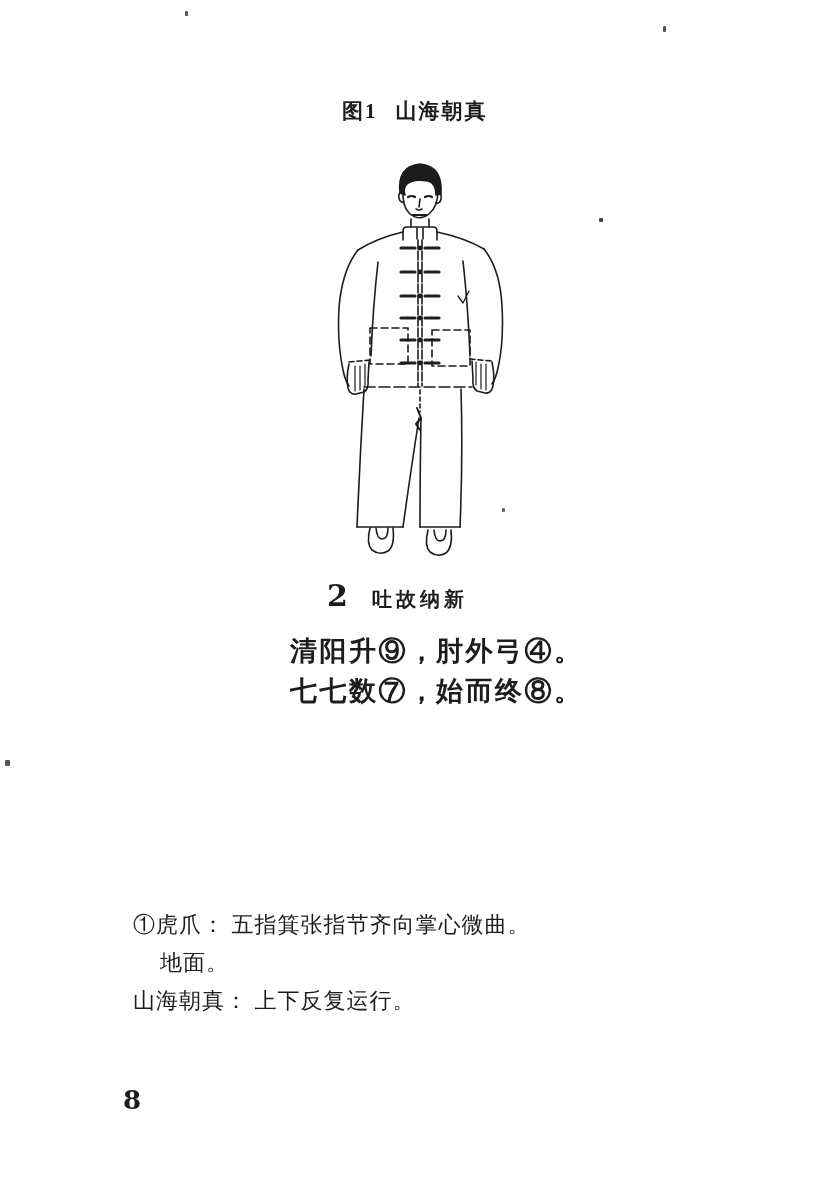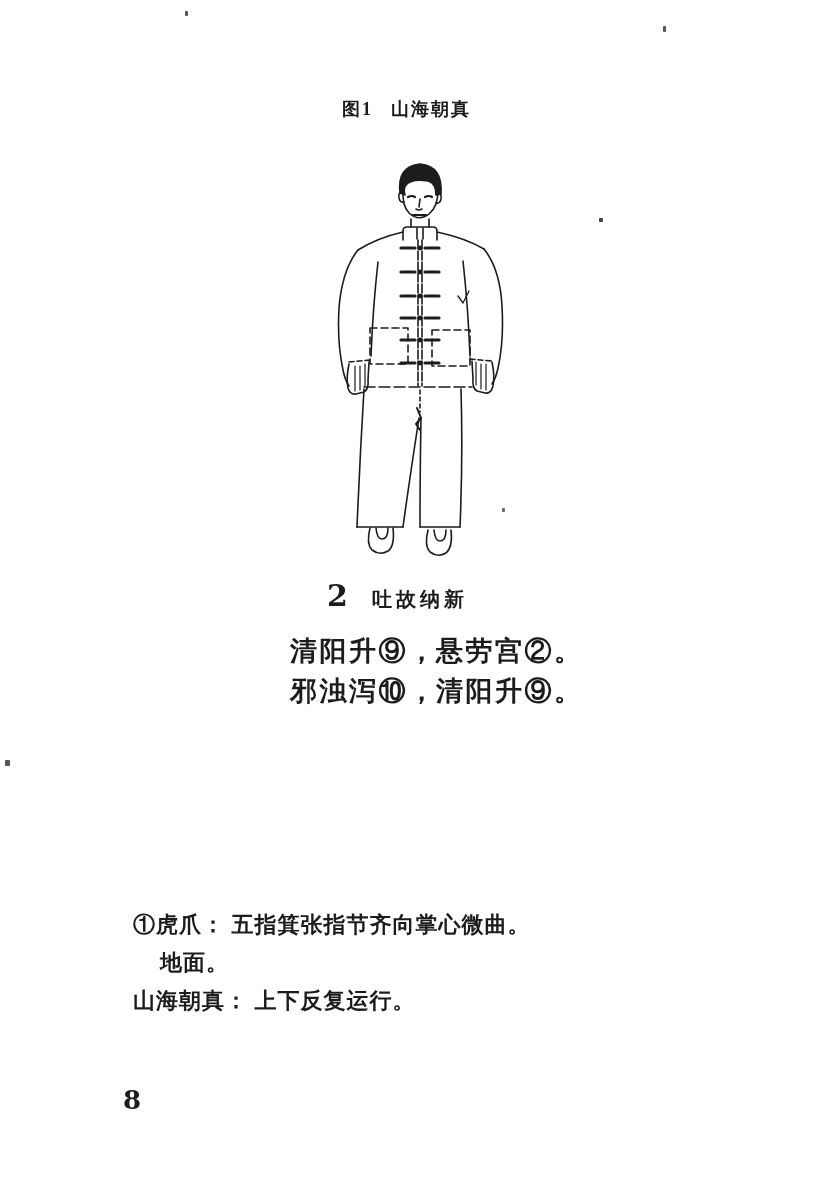--- a/index.html
+++ b/index.html
@@ -7,40 +7,40 @@
     position:relative;
     width:817px;height:1177px;
     background:#fff;
     overflow:hidden;
     font-family:"Liberation Serif","DejaVu Serif",serif;
     color:#1c1c1c;
   }
   
   .caption{
     position:absolute;left:342px;top:97px;
-    font-size:18px;font-weight:bold;letter-spacing:2px;
+    font-size:21px;font-weight:bold;letter-spacing:2px;
     white-space:nowrap;
   }
   .caption .cap-title{margin-left:18px;}
   
   .figure{position:absolute;left:322px;top:156px;width:196px;height:404px;}
   
   .section-head{
     position:absolute;left:327px;top:578px;
     white-space:nowrap;
   }
   .section-num{font-size:30px;font-weight:bold;font-family:"DejaVu Serif","Liberation Serif",serif;}
   .section-title{font-size:20px;font-weight:bold;letter-spacing:4px;margin-left:24px;}
   
   .verse{position:absolute;left:290px;top:631px;}
   .v-row{height:40px;line-height:40px;font-size:27px;font-weight:600;letter-spacing:2.5px;white-space:nowrap;}
   .v-left{display:inline-block;width:146px;}
   
   .footnotes{position:absolute;left:133px;top:906px;width:600px;}
-  .f-line{height:38px;line-height:38px;font-size:22px;font-weight:700;letter-spacing:1px;white-space:nowrap;}
+  .f-line{height:38px;line-height:38px;font-size:22px;font-weight:400;letter-spacing:1px;white-space:nowrap;}
   .f-line.indent{padding-left:27px;}
   
   .pageno{
     position:absolute;left:123px;top:1085px;
     font-size:26px;font-weight:bold;
     font-family:"DejaVu Serif","Liberation Serif",serif;
   }
   
   .speck{position:absolute;background:#555;border-radius:1px;}
   .sp1{left:185px;top:11px;width:3px;height:5px;}
@@ -147,24 +147,24 @@
       </g>
     </svg>
   </div>
 
   <div class="section-head">
     <span class="section-num">2</span><span class="section-title">吐故纳新</span>
   </div>
 
   <div class="verse">
     <div class="v-row">
-      <span class="v-left">清阳升⑨，</span><span class="v-right">悬劳宫②。</span>
+      <span class="v-left">清阳升⑨，</span><span class="v-right">肘外弓④。</span>
     </div>
     <div class="v-row">
-      <span class="v-left">邪浊泻⑩，</span><span class="v-right">清阳升⑨。</span>
+      <span class="v-left">七七数⑦，</span><span class="v-right">始而终⑧。</span>
     </div>
   </div>
 
   <div class="footnotes">
     <div class="f-line">①虎爪： 五指箕张指节齐向掌心微曲。</div>
     <div class="f-line indent">地面。</div>
     <div class="f-line">山海朝真： 上下反复运行。</div>
   </div>
 
   <div class="pageno">8</div>

